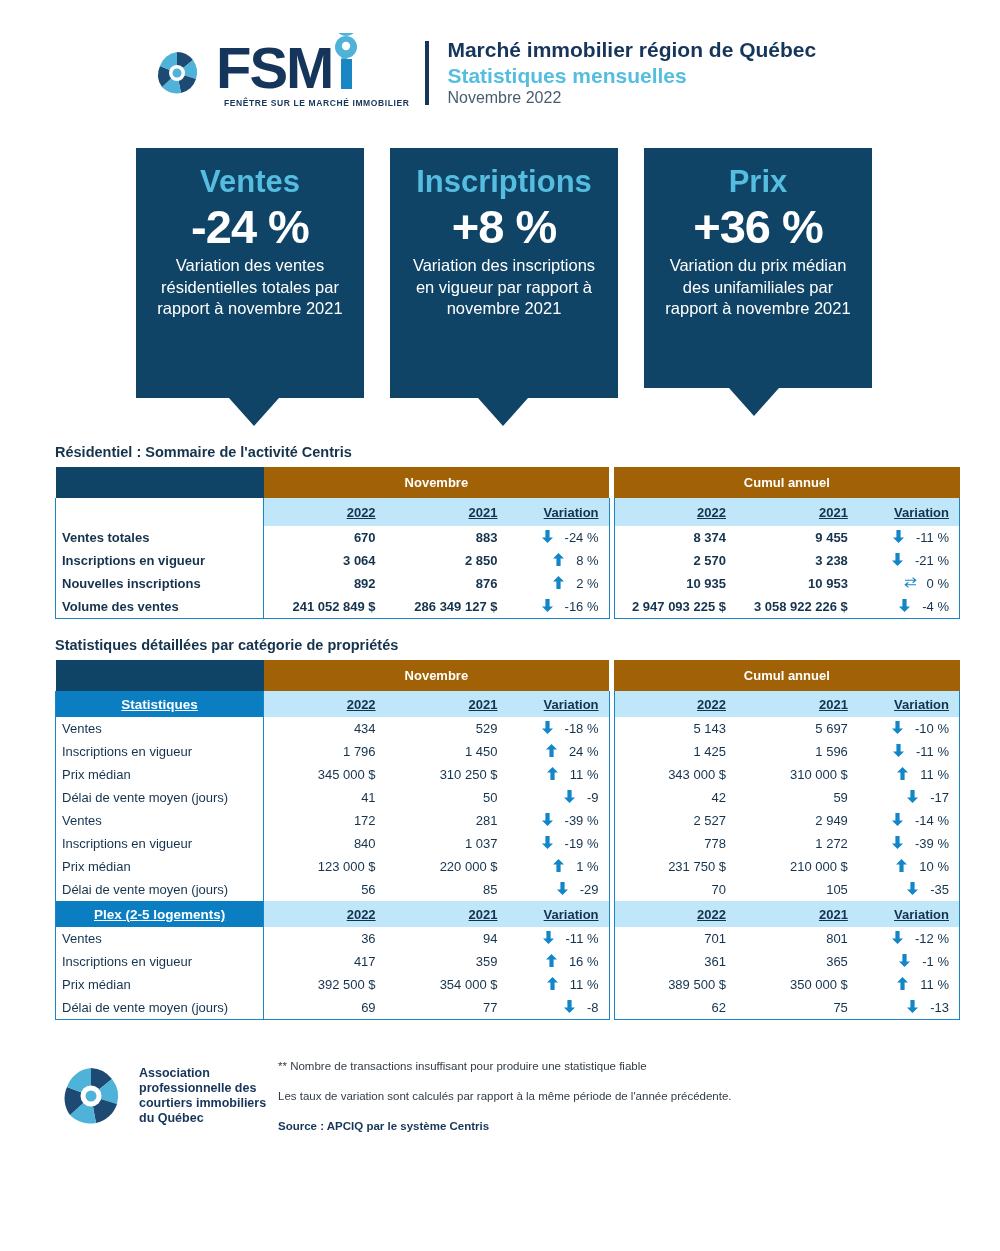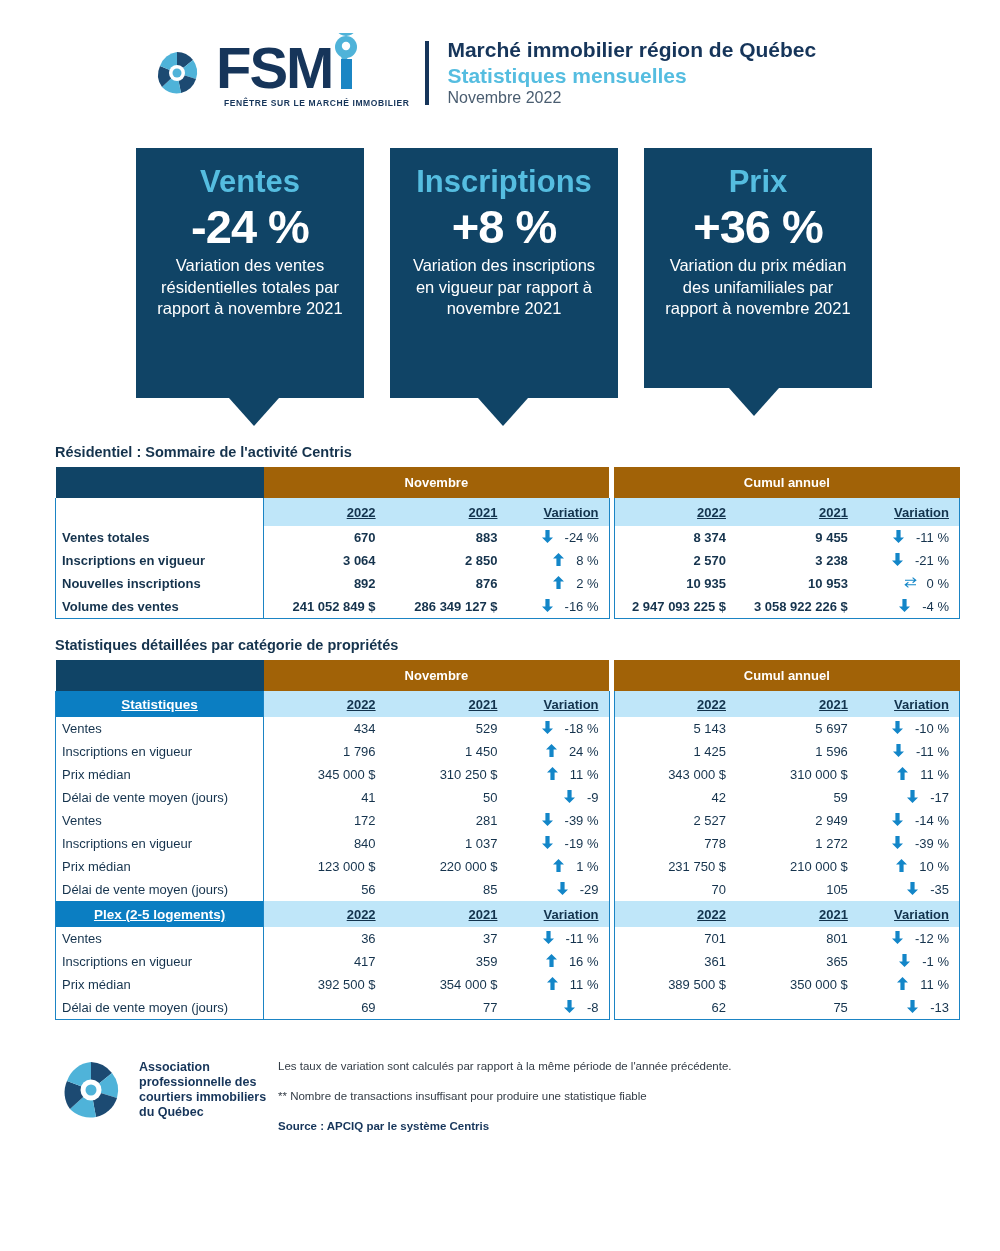--- a/index.html
+++ b/index.html
@@ -108,21 +108,21 @@
   .arrow{display:inline-block;width:11px;vertical-align:-1px;margin-right:12px;}
   .arrow svg{display:block;}
 
   
   .bdr-l{border-left:1.5px solid #1b84c4;}
   .bdr-r{border-right:1.5px solid #1b84c4;}
   .bdr-b{border-bottom:1.5px solid #1b84c4;}
 
   
   .footer{
-    display:flex;align-items:center;margin:28px 0 0 55px;
+    display:flex;align-items:flex-end;margin:28px 0 0 55px;
   }
   .apciq{display:flex;align-items:center;gap:12px;width:215px;flex:none;}
   .apciq-mark{width:72px;height:72px;flex:none;}
   .apciq-text{
     font-size:12.5px;font-weight:bold;color:#16355a;line-height:1.21;
   }
   .notes{margin-left:8px;padding-top:12px;}
   .note{font-size:11.5px;color:#333c46;margin-bottom:18px;}
   .note.src{font-size:11.5px;font-weight:bold;color:#16355a;margin-bottom:0;}
 </style>
@@ -444,21 +444,21 @@
           <td>2021</td>
           <td class="bdr-r">Variation</td>
           <td class="gapcol"></td>
           <td class="bdr-l">2022</td>
           <td>2021</td>
           <td class="bdr-r">Variation</td>
         </tr>
         <tr>
           <td class="lbl norm bdr-l" style="max-width: 205px; text-overflow: clip;">Ventes</td>
           <td class="num norm bdr-l">36</td>
-          <td class="num norm">37</td>
+          <td class="num norm">94</td>
           <td class="var bdr-r"><span class="arrow"><svg width="11" height="13" viewBox="0 0 11 13">
                 <path d="M5.5 13 L0 7.5 L3.4 7.5 L3.4 0 L7.6 0 L7.6 7.5 L11 7.5 Z" fill="#1386c8"></path>
               </svg></span>-11 %</td>
           <td class="gapcol"></td>
           <td class="num norm bdr-l">701</td>
           <td class="num norm">801</td>
           <td class="var bdr-r"><span class="arrow"><svg width="11" height="13" viewBox="0 0 11 13">
                 <path d="M5.5 13 L0 7.5 L3.4 7.5 L3.4 0 L7.6 0 L7.6 7.5 L11 7.5 Z" fill="#1386c8"></path>
               </svg></span>-12 %</td>
         </tr>
@@ -518,17 +518,17 @@
         <path d="M36 36 L41 63 A28 28 0 0 1 15 55 Z" fill="#4fb3d9"></path>
         <path d="M36 36 L15 55 A28 28 0 0 1 12 27 Z" fill="#1c4a72"></path>
         <path d="M36 36 L12 27 A28 28 0 0 1 36 8 Z" fill="#4fb3d9"></path>
         <circle cx="36" cy="36" r="10.5" fill="#ffffff"></circle>
         <circle cx="36" cy="36" r="5.5" fill="#4fb3d9"></circle>
       </svg>
     </div>
     <div class="apciq-text">Association professionnelle des courtiers immobiliers du Québec</div>
   </div>
   <div class="notes">
+    <div class="note">** Nombre de transactions insuffisant pour produire une statistique fiable</div>
     <div class="note">Les taux de variation sont calculés par rapport à la même période de l'année précédente.</div>
-    <div class="note">** Nombre de transactions insuffisant pour produire une statistique fiable</div>
     <div class="note src">Source : APCIQ par le système Centris</div>
   </div>
 </div>
 
 </body></html>

